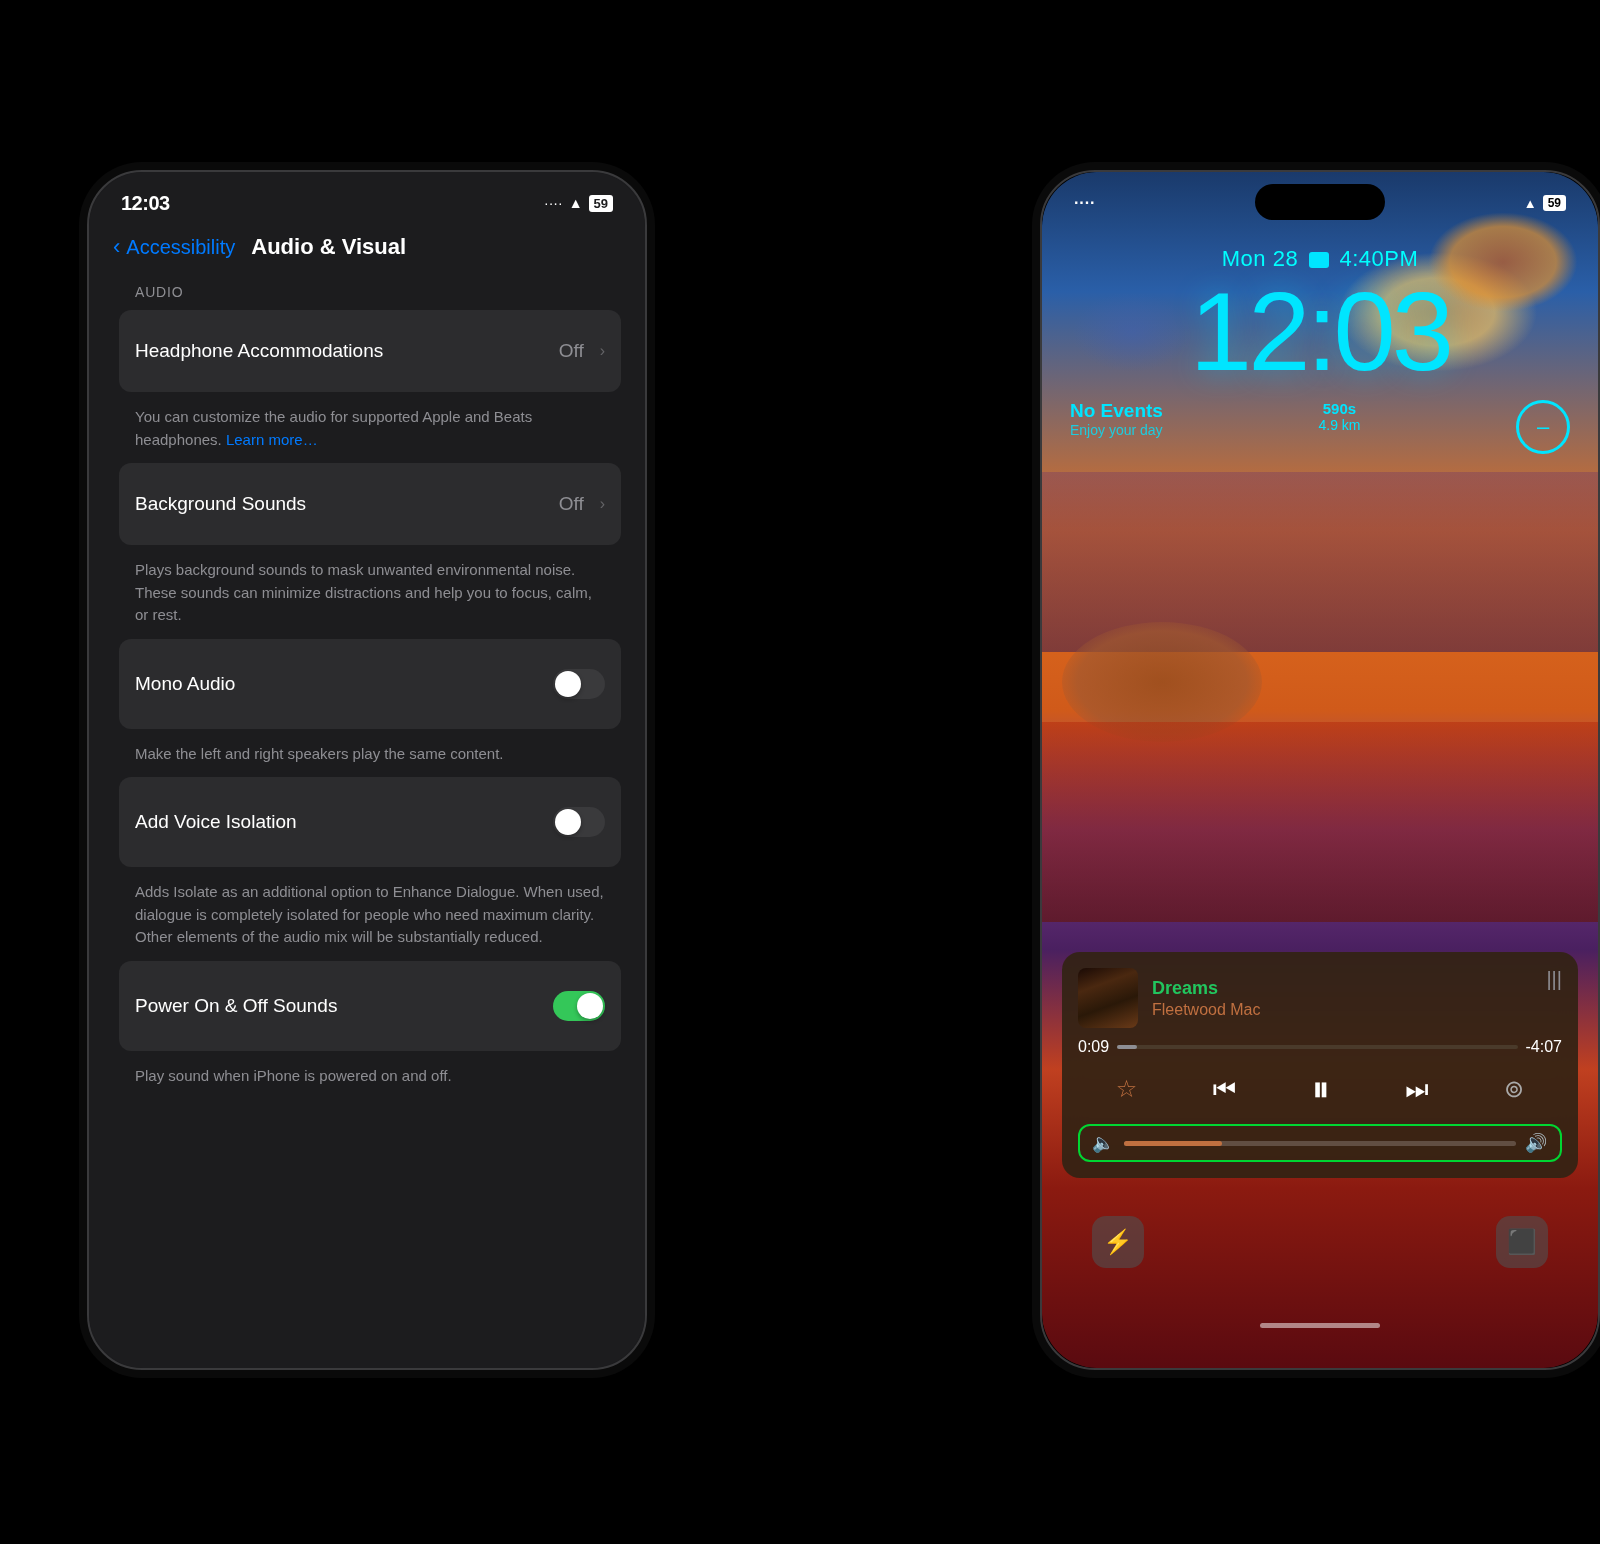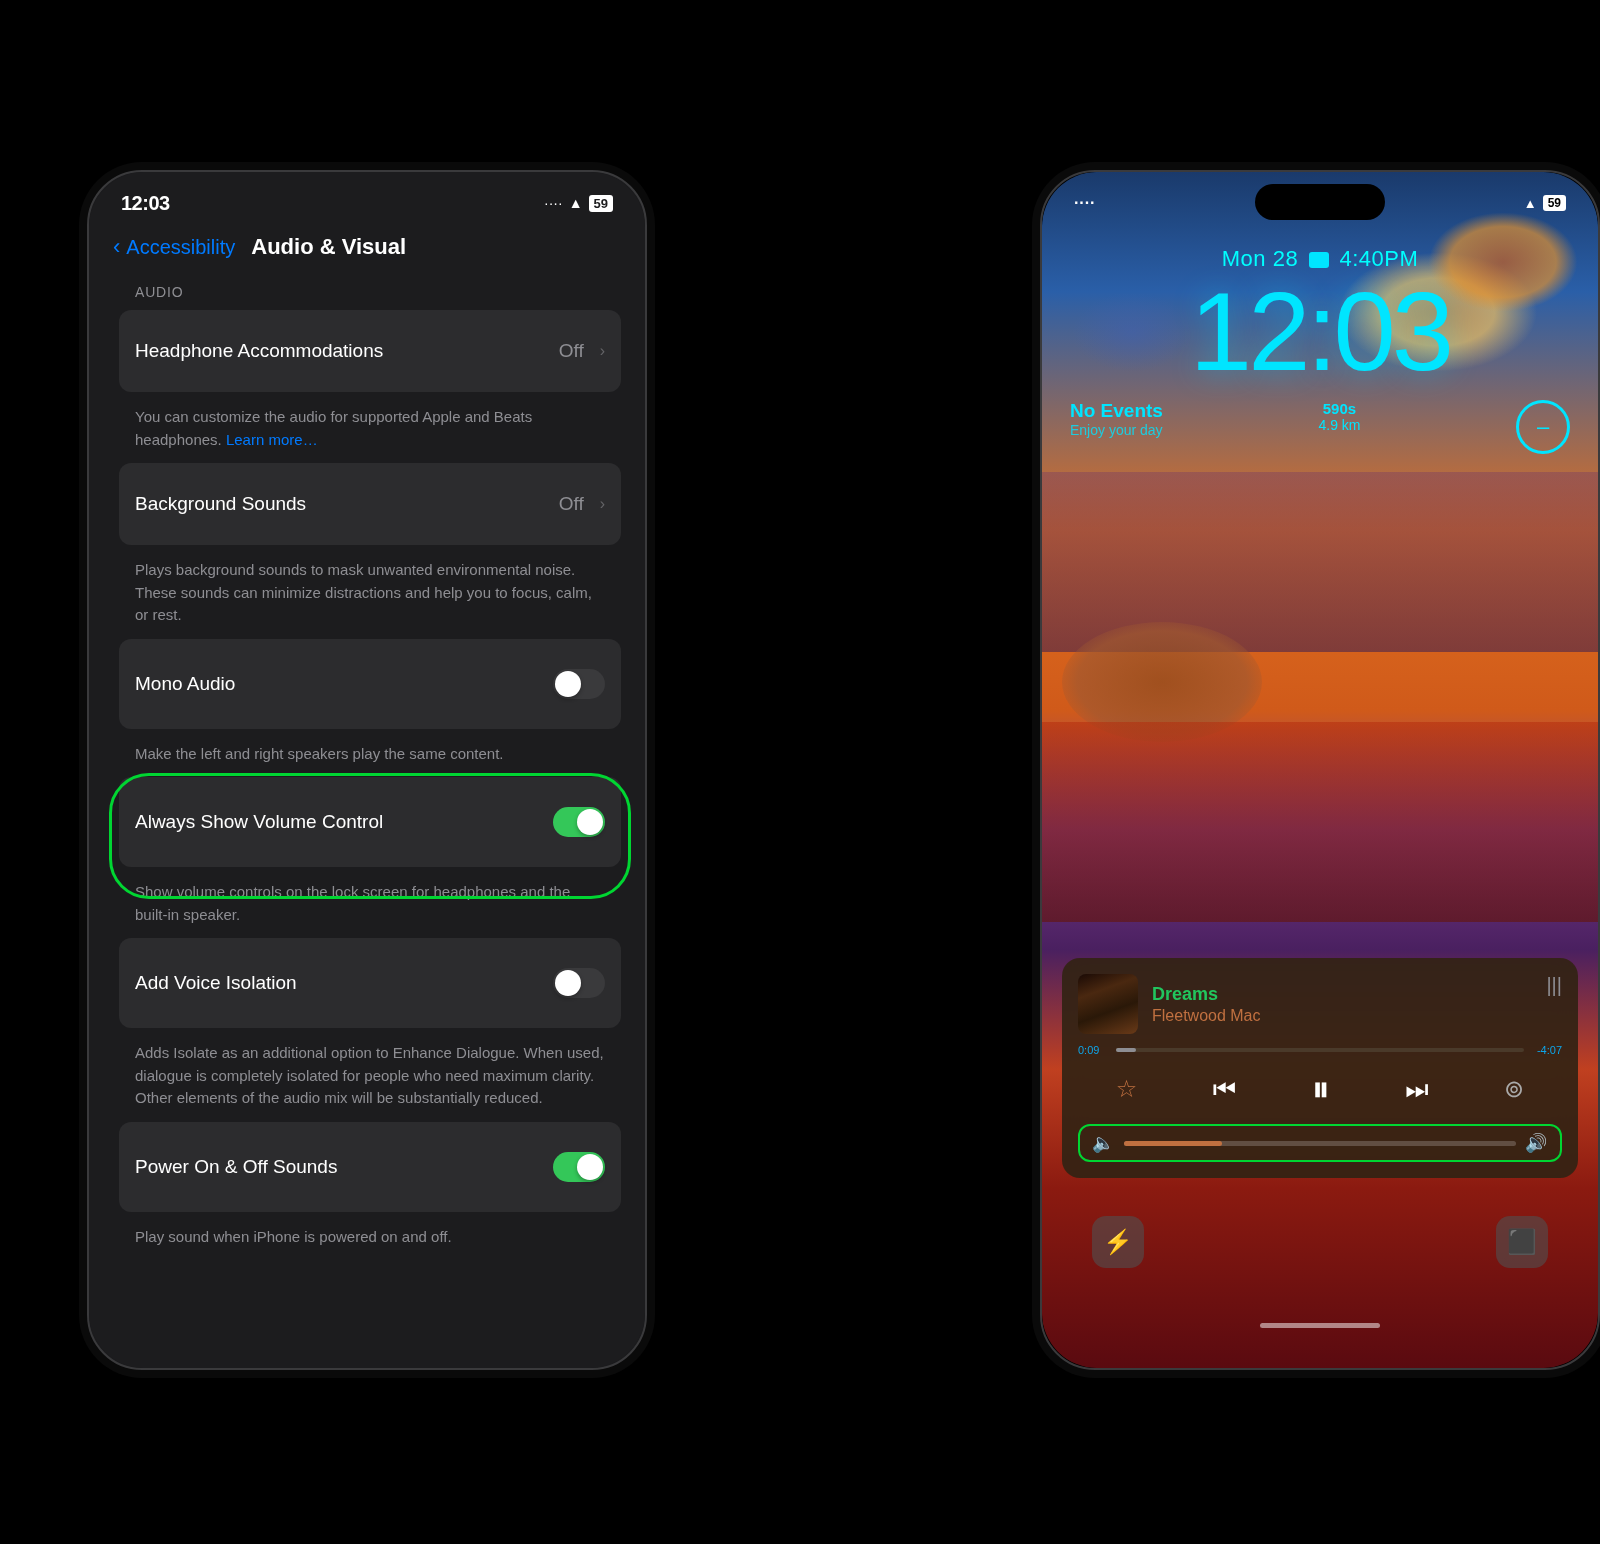--- a/index.html
+++ b/index.html
@@ -383,22 +383,22 @@
     }
 
     
     .music-progress {
       display: flex;
       align-items: center;
       gap: 8px;
       margin-bottom: 12px;
     }
     .progress-time {
-      font-size: 11px;
-      color: #0ea5e9;
+      font-size: 16px;
+      color: #ffffff;
       min-width: 30px;
     }
     .progress-time.right { text-align: right; }
     .progress-track {
       flex: 1;
       height: 4px;
       background: #4a3a2a;
       border-radius: 2px;
       position: relative;
     }
@@ -559,33 +559,20 @@
       <div class="settings-group">
         <div class="settings-row">
           <span class="settings-row-label">Mono Audio</span>
           <div class="toggle off">
             <div class="toggle-knob"></div>
           </div>
         </div>
       </div>
       <div class="description-text">Make the left and right speakers play the same content.</div>
 
-      <div style="position:relative;">
-        <div class="settings-group">
-          <div class="settings-row">
-            <span class="settings-row-label">Always Show Volume Control</span>
-            <div class="toggle on">
-              <div class="toggle-knob"></div>
-            </div>
-          </div>
-        </div>
-        <div class="description-text">Show volume controls on the lock screen for headphones and the built-in speaker.</div>
-
-        <div style="position:absolute; top:-4px; left:-10px; right:-10px; height:126px; border:3px solid #00D632; border-radius:40px; pointer-events:none;"></div>
-      </div>
 
       <div class="settings-group">
         <div class="settings-row">
           <span class="settings-row-label">Add Voice Isolation</span>
           <div class="toggle off">
             <div class="toggle-knob"></div>
           </div>
         </div>
       </div>
       <div class="description-text">Adds Isolate as an additional option to Enhance Dialogue. When used, dialogue is completely isolated for people who need maximum clarity. Other elements of the audio mix will be substantially reduced.</div>

